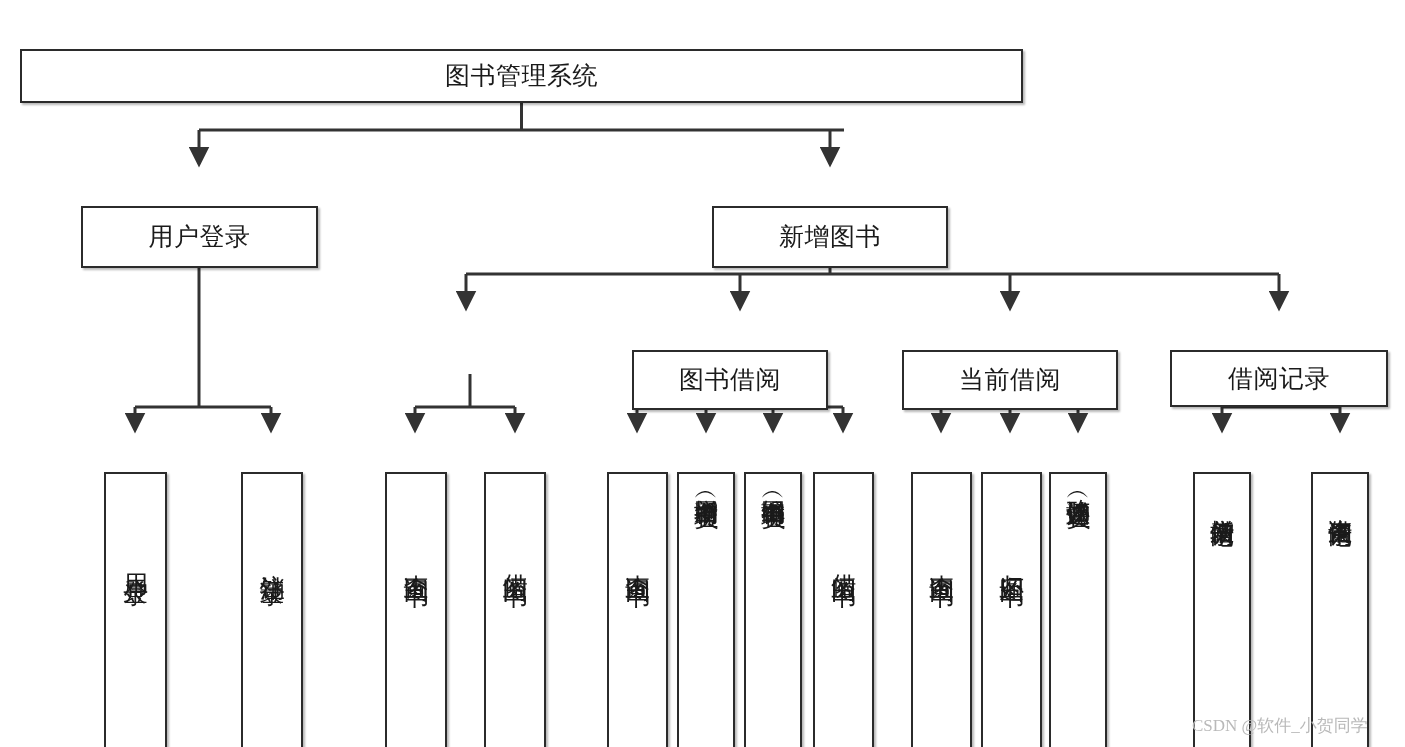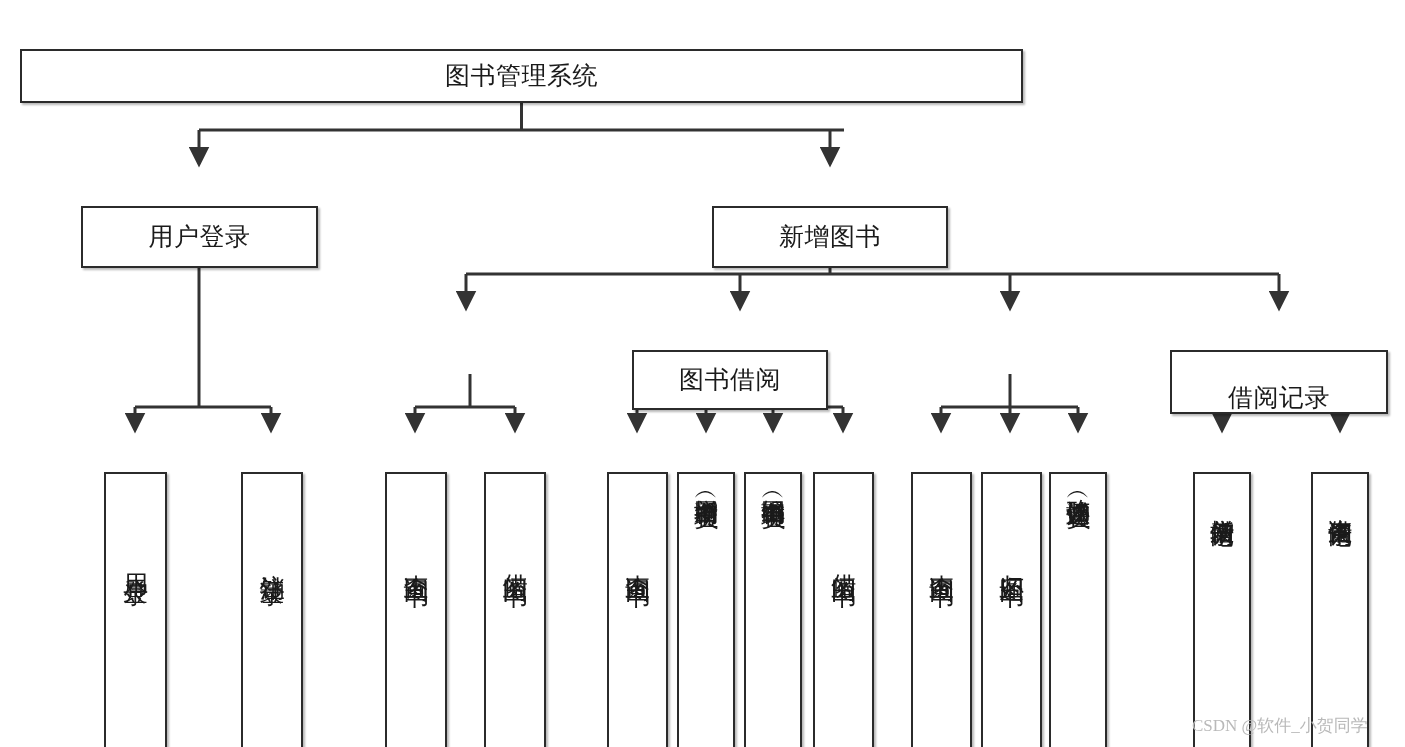--- a/index.html
+++ b/index.html
@@ -141,22 +141,25 @@
 
   <div class="node horiz" style="left:712px; top:170px; width:236px; height:62px;">
     <span class="label">新增图书</span>
   </div>
 
 
   <div class="node horiz" style="left:632px; top:314px; width:196px; height:60px;">
     <span class="label">图书借阅</span>
   </div>
 
-
-  <div class="node horiz" style="left:1170px; top:314px; width:218px; height:64px;align-items:flex-end;">
+  <div class="node horiz" style="left:902px; top:314px; width:216px; height:60px;">
+    <span class="label">当前借阅</span>
+  </div>
+
+  <div class="node horiz" style="left:1170px; top:314px; width:218px; height:57px;">
     <span class="label">借阅记录</span>
   </div>
 
   <div class="node vert" style="left:104px; top:436px; width:63px; height:299px; padding-top:80px;">
     <span class="label">用户登录</span>
   </div>
 
   <div class="node vert" style="left:241px; top:436px; width:62px; height:299px; padding-top:80px;">
     <span class="label">注销登录</span>
   </div>

